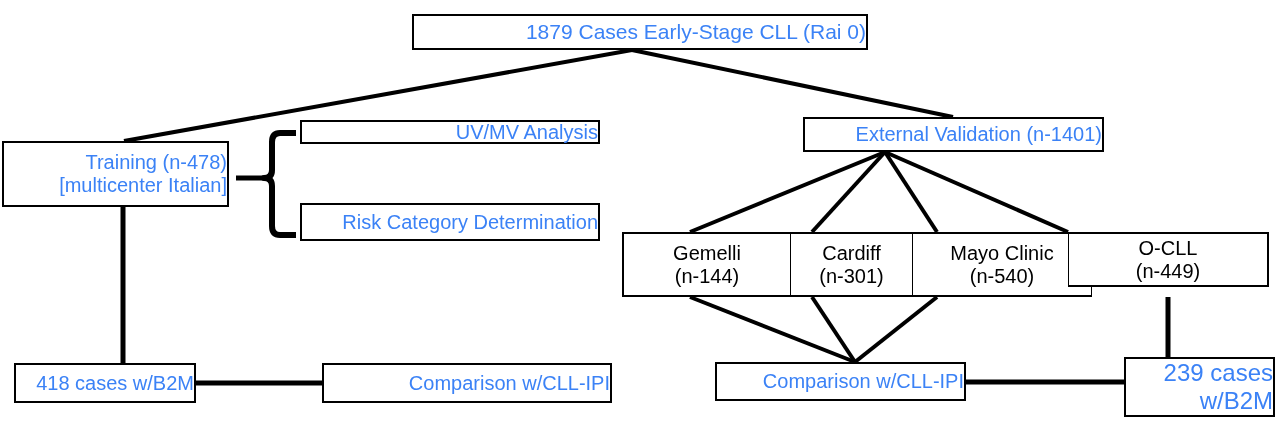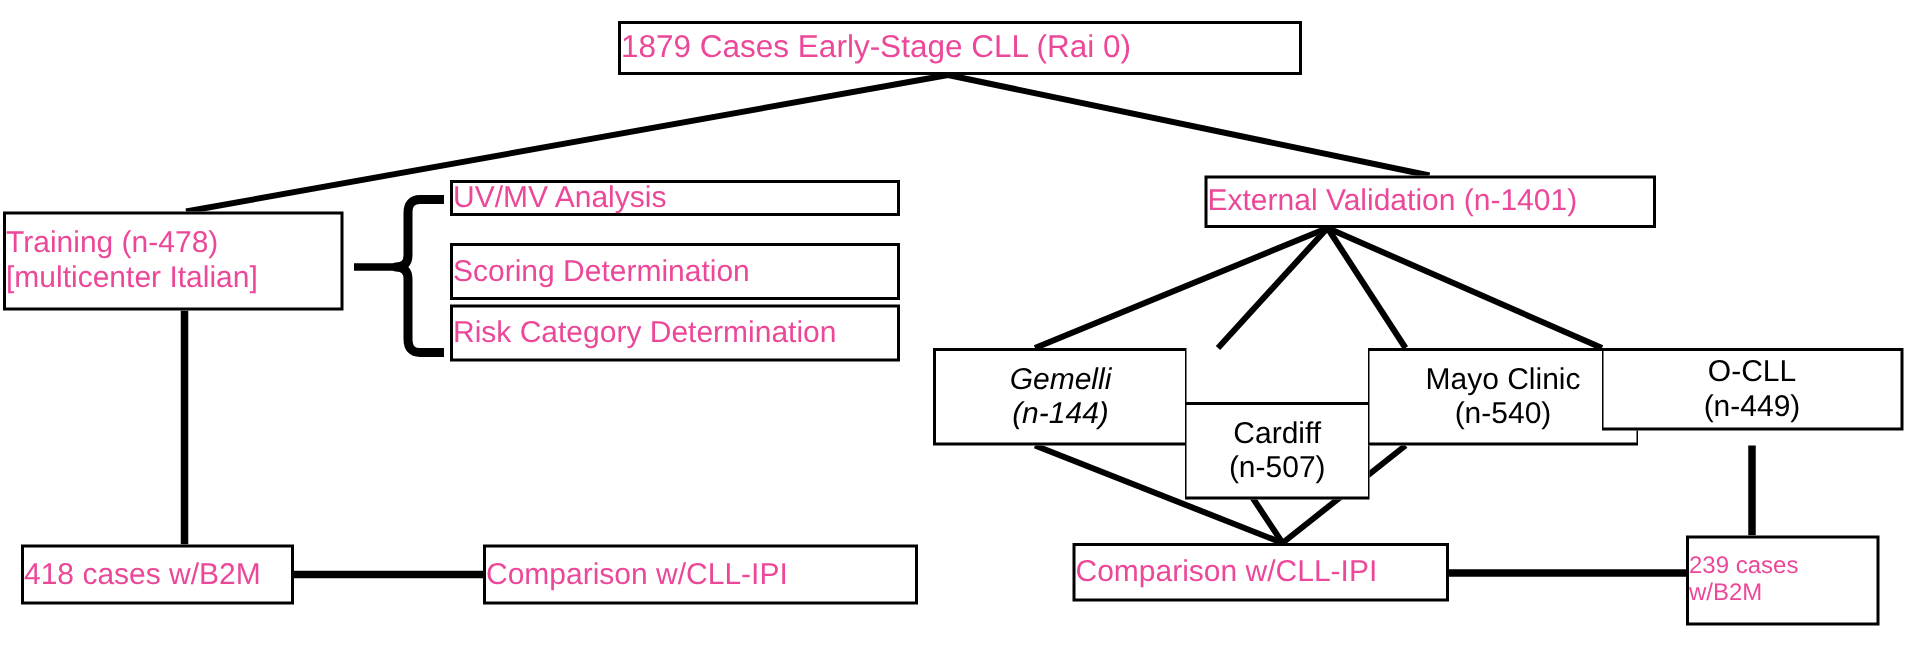--- a/index.html
+++ b/index.html
@@ -24,24 +24,24 @@
     height: 431px;
     pointer-events: none;
   }
   .node {
     position: absolute;
     box-sizing: border-box;
     border: 2px solid #000000;
     background: #ffffff;
     display: flex;
     flex-direction: column;
-    align-items: flex-start;
+    align-items: flex-end;
     justify-content: center;
     text-align: center;
-    color: #ec4899;
+    color: #3b82f6;
     line-height: 1.15;
     z-index: 2;
   }
   .node .line {
     display: block;
     white-space: nowrap;
   }
   .cell {
     position: absolute;
     box-sizing: border-box;
@@ -51,36 +51,36 @@
     background: #ffffff;
     display: flex;
     flex-direction: column;
     align-items: center;
     justify-content: center;
     text-align: center;
     color: #000000;
     line-height: 1.15;
     z-index: 2;
   }
-  .cell.first { border-left-width: 2px; font-style: italic; }
+  .cell.first { border-left-width: 2px; }
   .cell.last  { border-right-width: 2px; }
 
   #node-root        { left: 412px; top: 14px;  width: 456px; height: 36px;  font-size: 21px; }
   #node-training    { left: 2px;   top: 141px; width: 227px; height: 66px;  font-size: 20px; }
   #node-extval      { left: 803px; top: 117px; width: 301px; height: 35px;  font-size: 20px; }
   #node-uvmv        { left: 300px; top: 120px; width: 300px; height: 24px;  font-size: 20px; }
   #node-scoring     { left: 300px; top: 162px; width: 300px; height: 38px;  font-size: 20px; }
   #node-risk        { left: 300px; top: 203px; width: 300px; height: 38px;  font-size: 20px; }
   #node-b2m-left    { left: 14px;  top: 363px; width: 182px; height: 40px;  font-size: 20px; }
   #node-cmp-left    { left: 322px; top: 363px; width: 290px; height: 40px;  font-size: 20px; }
   #node-cmp-right   { left: 715px; top: 362px; width: 251px; height: 39px;  font-size: 20px; }
-  #node-b2m-right   { left: 1124px;top: 357px; width: 129px; height: 60px;  font-size: 16px; }
+  #node-b2m-right   { left: 1124px;top: 357px; width: 151px; height: 60px;  font-size: 24px; }
 
   #cell-gemelli { left: 622px;  top: 232px; width: 169px; height: 65px; font-size: 20px; }
-  #cell-cardiff { left: 790px;  top: 232px; width: 123px; height: 65px; font-size: 20px; margin-top: 36px; }
+  #cell-cardiff { left: 790px;  top: 232px; width: 123px; height: 65px; font-size: 20px; }
   #cell-mayo    { left: 912px;  top: 232px; width: 180px; height: 65px; font-size: 20px; }
   #cell-ocll    { left: 1068px; top: 232px; width: 201px; height: 55px; font-size: 20px; }
 </style>
 </head>
 <body>
 
 <div id="canvas">
 
   <svg id="connectors" viewBox="0 0 1280 431" xmlns="http://www.w3.org/2000/svg">
     <g stroke="#000000" stroke-width="4" fill="none" stroke-linecap="butt">
@@ -120,34 +120,31 @@
     <span class="line">[multicenter Italian]</span>
   </div>
 
   <div class="node" id="node-extval">
     <span class="line">External Validation (n-1401)</span>
   </div>
 
   <div class="node" id="node-uvmv">
     <span class="line">UV/MV Analysis</span>
   </div>
-  <div class="node" id="node-scoring">
-    <span class="line">Scoring Determination</span>
-  </div>
   <div class="node" id="node-risk">
     <span class="line">Risk Category Determination</span>
   </div>
 
   <div class="cell first" id="cell-gemelli">
     <span class="line">Gemelli</span>
     <span class="line">(n-144)</span>
   </div>
   <div class="cell" id="cell-cardiff">
     <span class="line">Cardiff</span>
-    <span class="line">(n-507)</span>
+    <span class="line">(n-301)</span>
   </div>
   <div class="cell" id="cell-mayo">
     <span class="line">Mayo Clinic</span>
     <span class="line">(n-540)</span>
   </div>
   <div class="cell last" id="cell-ocll">
     <span class="line">O-CLL</span>
     <span class="line">(n-449)</span>
   </div>
 

